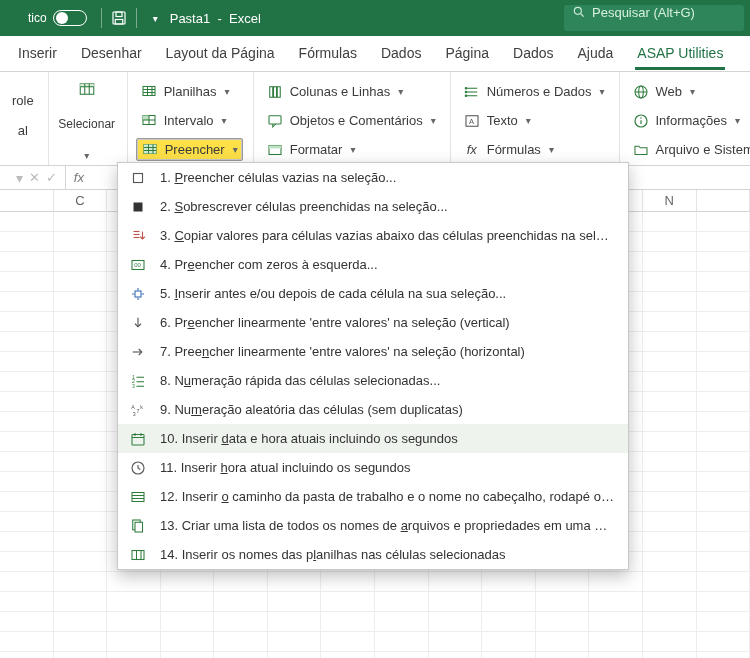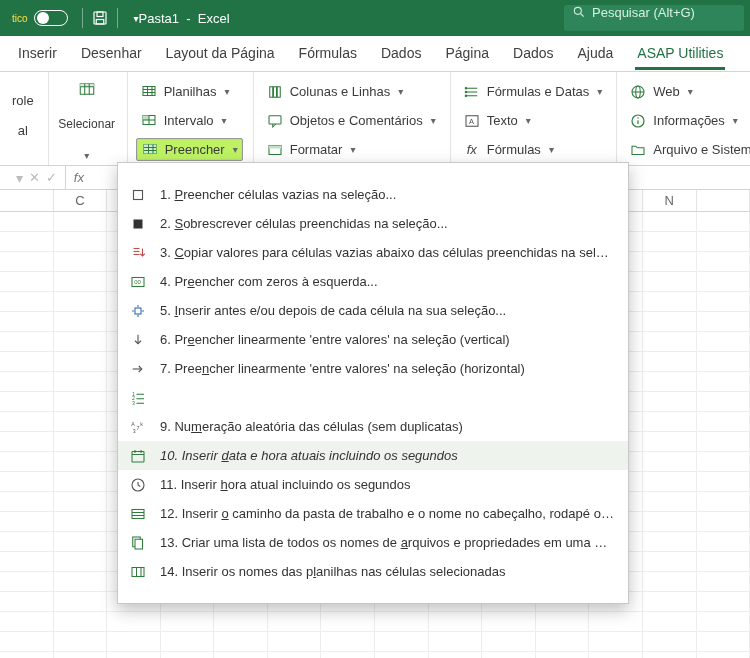--- a/index.html
+++ b/index.html
@@ -1,62 +1,62 @@
 <!DOCTYPE html>
 <html><head>
 <meta charset="utf-8">
 <style>
   * { box-sizing: border-box; margin: 0; padding: 0; font-family: "Segoe UI", Arial, sans-serif; }
   body { width: 750px; height: 658px; overflow: hidden; background: #fff; font-size: 13px; color: #333; position: relative; }
 
   .titlebar { height: 36px; background: #217346; display: flex; align-items: center; color: #fff; padding: 0 6px; }
   .titlebar .toggle { width: 34px; height: 16px; border: 1.5px solid #fff; border-radius: 10px; margin: 0 6px; position: relative; }
   .titlebar .toggle::after { content:""; position:absolute; left:2px; top:1px; width:12px; height:12px; border-radius:50%; background:#fff; }
-  .titlebar .tb-text { margin-left: 6px; font-size:10px; color:#fde047; }
+  .titlebar .tb-text { margin-left: 22px; font-size:12px; color:#ffffff; }
   .titlebar .vsep { width:1px; height:20px; background:rgba(255,255,255,0.4); margin:0 8px; }
   .titlebar .save-icon svg { display:block; }
   .titlebar .caret { margin-left:8px; font-size:10px; }
-  .titlebar .doc { white-space:nowrap; }
+  .titlebar .doc { margin-left:12px; white-space:nowrap; }
   .titlebar .spacer { flex:1; }
   .titlebar .search { display:flex; align-items:center; background:#2f855a; height:26px; border-radius:3px; padding:0 10px 12px 8px; color:#d7f0e1; width:180px; }
   .titlebar .search span { margin-left:6px; font-size:13px; }
 
   .tabs { height:36px; border-bottom:1px solid #d4d4d4; display:flex; align-items:center; padding-left:6px; }
   .tab { padding:8px 12px 9px; font-size:14px; color:#404040; cursor:default; white-space:nowrap; }
   .tab.active { color:#217346; position:relative; }
   .tab.active::after { content:""; position:absolute; left:10px; right:10px; bottom:0; height:3px; background:#217346; }
 
   .ribbon { height:94px; border-bottom:1px solid #d4d4d4; display:flex; position:relative; background:#fff; }
   .rgroup { border-right:1px solid #e3e3e3; padding:4px 10px 4px 8px; display:flex; flex-direction:row; }
   .vlist { display:flex; flex-direction:column; justify-content:flex-start; gap:6px; padding-top:4px;}
   .hitem { display:flex; align-items:center; gap:6px; font-size:13px; color:#3b3b3b; height:24px; padding:0 4px; white-space:nowrap; }
   .hitem .caret { font-size:10px; color:#666; margin-left:2px;}
-  .hitem.pressed { border:1px solid #9a9a9a; border-radius:2px; background:#bef264; box-shadow: inset 0 0 0 1px #c9c9c9; text-align: center; }
+  .hitem.pressed { border:1px solid #9a9a9a; border-radius:2px; background:#fde047; box-shadow: inset 0 0 0 1px #c9c9c9; text-align: center; }
   .bigbtn { display:flex; flex-direction:column; align-items:center; justify-content:flex-start; padding:4px 6px 0; gap:19px; font-size:12px; color:#3b3b3b; width:60px; text-align:center; }
   .bigbtn .caret { font-size:10px; color:#666; }
   .ic { width:18px; height:18px; display:inline-flex; align-items:center; justify-content:center; }
   .ic svg { width:18px; height:18px; }
 
   .fxbar { height:24px; border-bottom:1px solid #d4d4d4; display:flex; align-items:center; font-size:13px; color:#666; }
   .fxbar .cx { width:8px; } 
   .fxbar .btns { display:flex; align-items:center; gap:6px; padding:0 8px; border-right:1px solid #d4d4d4; height:100%; }
   .fxbar .fxlabel { font-style:italic; padding:0 8px; color:#777; }
   .fxbar input { border:none; outline:none; flex:1; height:100%; font-size:13px; padding:0 4px; }
 
   .grid { position:relative; }
   .colhdr { display:flex; height:22px; background:#fff; }
   .colhdr .cell { width:56px; border-right:1px solid #e3e3e3; border-bottom:1px solid #d4d4d4; text-align:center; font-size:13px; color:#666; line-height:22px;}
   .rows .row { height:20px; display:flex; }
   .rows .row .cell { width:56px; border-right:1px solid #ededed; border-bottom:1px solid #ededed; }
   .rows .row:nth-child(1) .cell { border-top: none; }
 
   
-  .menu { position:absolute; left:117px; top:162px; width:512px; background:#fff; border:1px solid #c8c8c8; box-shadow:0 6px 16px rgba(0,0,0,0.25); padding:17px 0; z-index:50; }
+  .menu { position:absolute; left:117px; top:162px; width:512px; background:#fff; border:1px solid #c8c8c8; box-shadow:0 6px 16px rgba(0,0,0,0.25); padding:0 0; z-index:50; }
   .mitem { display:flex; align-items:center; height:29px; padding:0 14px 0 10px; gap:12px; font-size:13px; color:#333; white-space:nowrap; }
-  .mitem.hover { background:#eef3ee;font-style:italic; }
+  .mitem.hover { background:#eef3ee; }
   .mitem .mic { width:20px; height:20px; display:flex; align-items:center; justify-content:center; }
   .mitem .lbl { flex:1; overflow:hidden; text-overflow:ellipsis; }
   .mn { text-decoration: underline; }
 </style>
 </head>
 <body>
 
 <div class="titlebar">
   <span class="tb-text">tico</span>
   <div class="toggle"></div>
@@ -206,21 +206,21 @@
         <span class="ic">
             <svg viewBox="0 0 24 24" fill="none" stroke="#2f7c3d" stroke-width="1.4">
               <line x1="5" y1="7" x2="19" y2="7"></line>
               <line x1="5" y1="12" x2="19" y2="12"></line>
               <line x1="5" y1="17" x2="19" y2="17"></line>
               <circle cx="4" cy="7" r="1" fill="#2f7c3d"></circle>
               <circle cx="4" cy="12" r="1" fill="#2f7c3d"></circle>
               <circle cx="4" cy="17" r="1" fill="#2f7c3d"></circle>
             </svg>
           </span>
-        <span>Fórmulas e Datas</span>
+        <span>Números e Dados</span>
           <span class="caret">▾</span>
       </div>
       <div class="hitem">
         <span class="ic">
             <svg viewBox="0 0 24 24" fill="none" stroke="#555" stroke-width="1.4">
               <rect x="4" y="5" width="16" height="14"></rect>
               <text x="8" y="16" font-size="10" fill="#555" stroke="none">A</text>
             </svg>
           </span>
         <span>Texto</span>
@@ -741,20 +741,21 @@
       <span class="mic">
         <svg width="18" height="18" viewBox="0 0 24 24" fill="none" stroke="#2f7c3d" stroke-width="1.4">
           <text x="4" y="9" font-size="7" fill="#2f7c3d" stroke="none">1</text>
           <text x="4" y="15" font-size="7" fill="#2f7c3d" stroke="none">2</text>
           <text x="4" y="21" font-size="7" fill="#2f7c3d" stroke="none">3</text>
           <line x1="10" y1="7" x2="20" y2="7"></line>
           <line x1="10" y1="13" x2="20" y2="13"></line>
           <line x1="10" y1="19" x2="20" y2="19"></line>
         </svg>
       </span>
+      <span class="lbl">8. N<span class="mn">u</span>meração rápida das células selecionadas...</span>
     </div>
     <div class="mitem">
       <span class="mic">
         <svg width="18" height="18" viewBox="0 0 24 24" fill="none" stroke="#555" stroke-width="1.4">
           <text x="3" y="10" font-size="7" fill="#555" stroke="none">A</text>
           <text x="10" y="16" font-size="7" fill="#555" stroke="none">7</text>
           <text x="15" y="10" font-size="7" fill="#555" stroke="none">k</text>
           <text x="5" y="20" font-size="7" fill="#555" stroke="none">3</text>
         </svg>
       </span>

